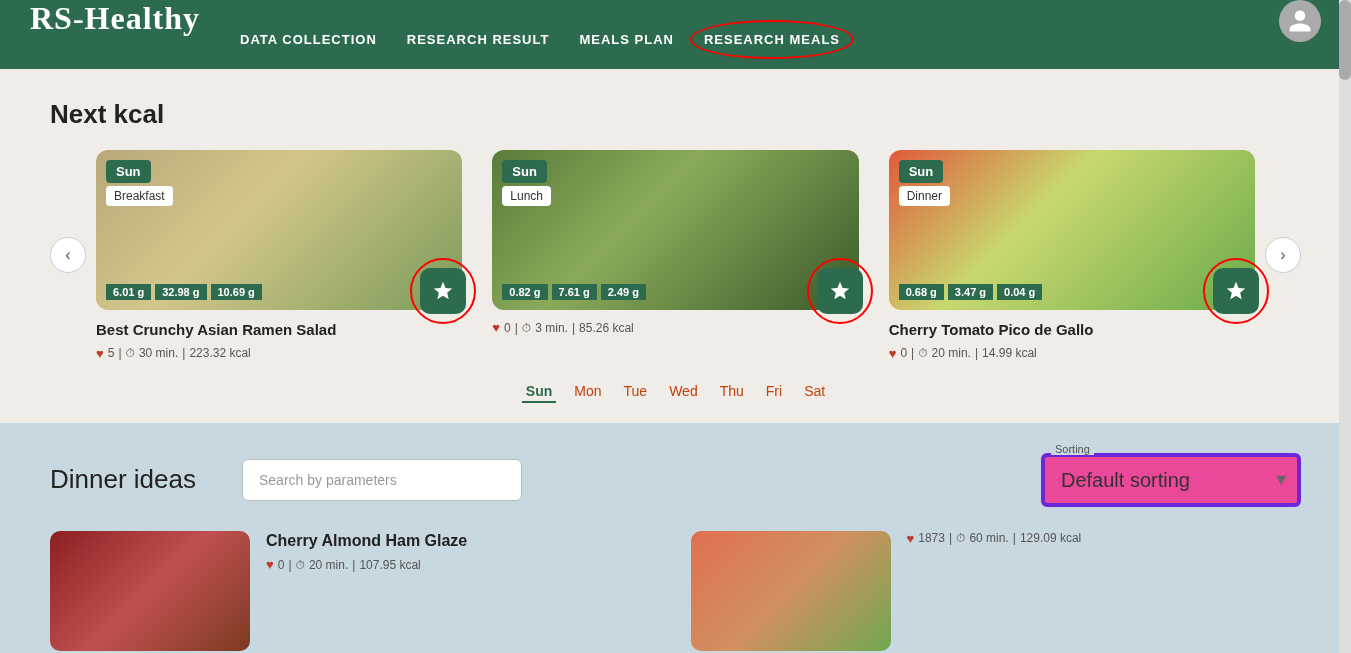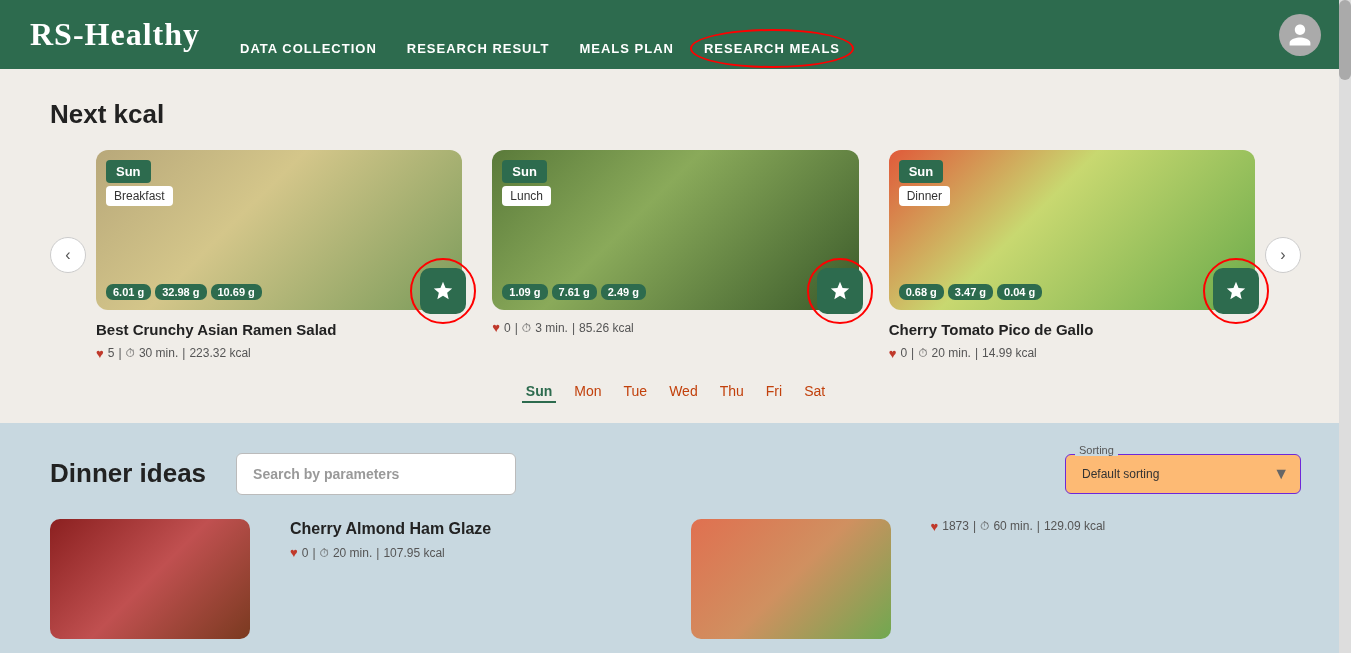--- a/index.html
+++ b/index.html
@@ -2,21 +2,21 @@
 <html><head>
   <meta charset="utf-8">
   <style>
     * { box-sizing: border-box; margin: 0; padding: 0; }
     body { font-family: Arial, sans-serif; background: #e8eef0; width: 1351px; }
 
     
     .header {
       background: #2d6b4e;
       display: flex;
-      align-items: center;
+      align-items: flex-start;
       padding: 0 30px;
       height: 69px;
       position: relative;
     }
     .logo {
       color: white;
       font-size: 32px;
       font-weight: bold;
       letter-spacing: 1px;
       margin-right: 40px;
@@ -136,21 +136,21 @@
     .nutrient-badges {
       position: absolute;
       bottom: 10px; left: 10px;
       display: flex;
       gap: 4px;
     }
     .nutrient-badge {
       background: #2d6b4e;
       color: white;
       padding: 2px 7px;
-      border-radius: 7px;
+      border-radius: 0;
       font-size: 11px;
       font-weight: bold;
     }
     .fav-btn {
       position: absolute;
       bottom: -4px; right: -4px;
       width: 46px; height: 46px;
       background: #2d6b4e;
       border-radius: 10px;
       display: flex; align-items: center; justify-content: center;
@@ -211,59 +211,58 @@
       min-height: 200px;
     }
     .dinner-header {
       display: flex;
       align-items: center;
       gap: 20px;
       margin-bottom: 24px;
     }
     .dinner-title {
       font-size: 26px;
-      font-weight: bold;
+      font-weight: normal;
       color: #222;
-      margin-right: 10px;
+      margin-right: 26px;
     }
     .search-box {
       flex: 0 0 280px;
       position: relative;
     }
     .search-input {
       width: 100%;
       padding: 12px 16px;
       border: 1px solid #bbb;
       border-radius: 6px;
       font-size: 14px;
       background: white;
       color: #333;
-      font-weight: bold;
     }
     .search-input::placeholder { color: #999; }
     .sorting-wrapper {
       margin-left: auto;
       position: relative;
-      width: 236px;
+      width: 260px;
     }
     .sorting-label {
       position: absolute;
       top: -10px; left: 10px;
       background: #c8d8e0;
       font-size: 11px;
       color: #555;
       padding: 0 4px;
     }
     .sorting-select {
       width: 100%;
       padding: 12px 16px;
-      border: 1px solid #6d28d9;
+      border: 4px solid #6d28d9;
       border-radius: 6px;
-      font-size: 12px;
-      background: #fdba74;
+      font-size: 20px;
+      background: #ec4899;
       appearance: none;
       cursor: pointer;
       color: #333;
     }
     .sorting-arrow {
       position: absolute;
       right: 12px;
       top: 50%;
       transform: translateY(-50%);
       color: #666;
@@ -281,21 +280,21 @@
       flex: 1;
       align-items: flex-start;
     }
     .dinner-meal-img {
       width: 200px;
       height: 120px;
       border-radius: 10px;
       flex-shrink: 0;
       object-fit: cover;
     }
-    .dinner-meal-info { flex: 1; margin-left: 24px; }
+    .dinner-meal-info { flex: 1; }
     .dinner-meal-name {
       font-size: 16px;
       font-weight: bold;
       color: #222;
       margin-bottom: 6px;
       line-height: 1.3;
     }
     .dinner-meal-meta {
       font-size: 12px;
       color: #555;
@@ -372,21 +371,21 @@
           <span>223.32 kcal</span>
         </div>
       </div>
 
       <div class="meal-card">
         <div class="meal-img-wrapper">
           <div class="meal-img img-cabbage"></div>
           <div class="day-badge">Sun</div>
           <div class="meal-type-badge">Lunch</div>
           <div class="nutrient-badges">
-            <span class="nutrient-badge">1.09 g</span>
+            <span class="nutrient-badge">0.82 g</span>
             <span class="nutrient-badge">7.61 g</span>
             <span class="nutrient-badge">2.49 g</span>
           </div>
           <div class="fav-btn">
             <svg viewBox="0 0 24 24">
                 <path d="M12 17.27L18.18 21l-1.64-7.03L22 9.24l-7.19-.61L12 2 9.19 8.63 2 9.24l5.46 4.73L5.82 21z"></path>
               </svg>
           </div>
         </div>
         <div class="meal-meta">

